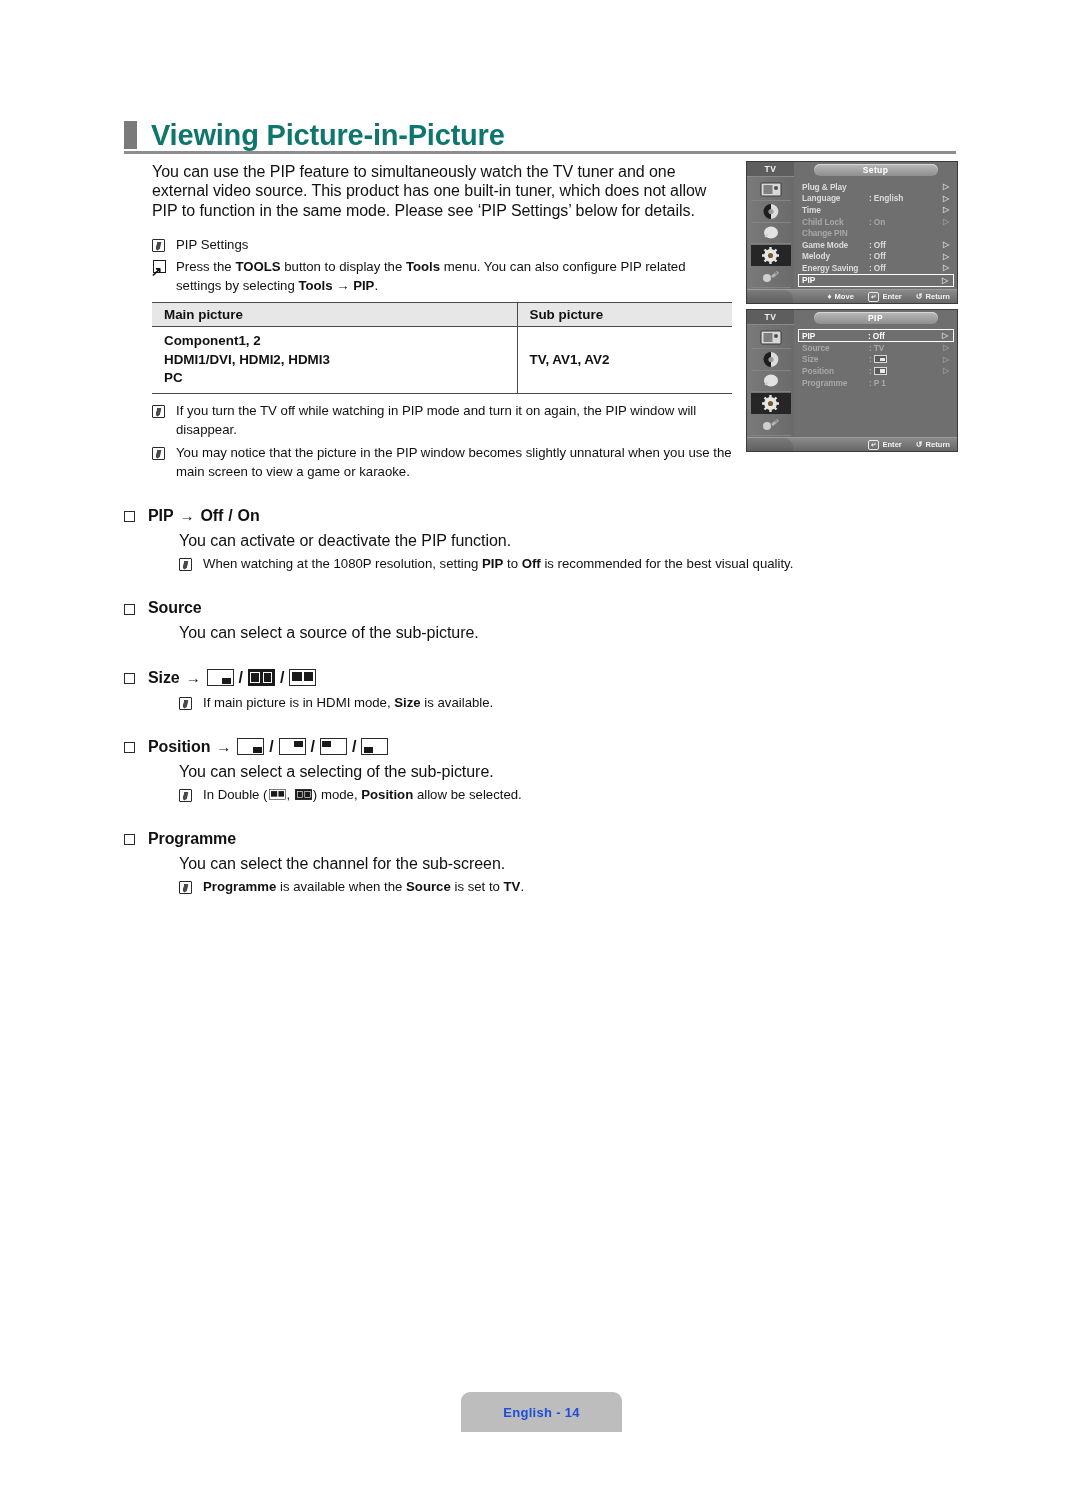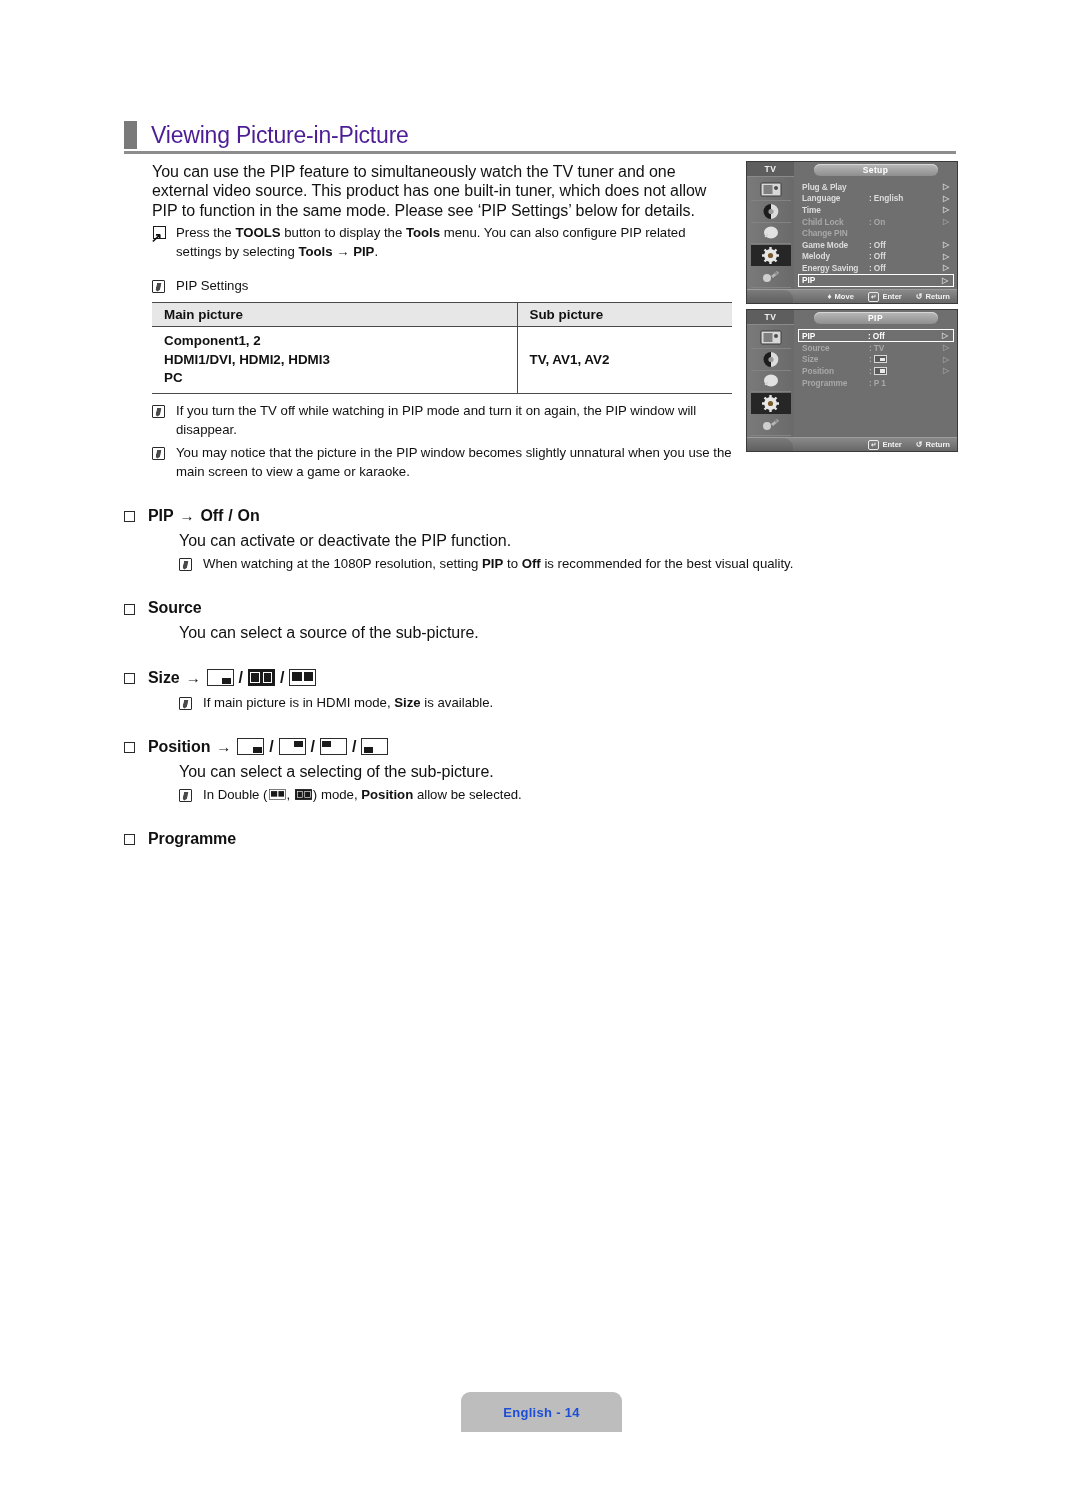--- a/index.html
+++ b/index.html
@@ -18,21 +18,21 @@
 
   
   .title-row {
     position:absolute; left:124px; top:118px; width:832px; height:34px;
     display:flex; align-items:center;
   }
   .title-bullet {
     width:13px; height:28px; background:#7a7a7a; margin-right:14px; flex:0 0 auto;
   }
   .title-text {
-    font-size:23px; font-weight:normal; letter-spacing:-0.2px; color:#4c1d95;
+    font-size:29px; font-weight:bold; letter-spacing:-0.2px; color:#0f766e;
     white-space:nowrap;
   }
   .title-rule {
     position:absolute; left:124px; top:151px; width:832px; height:3px; background:#8d8d8d;
   }
 
   
   .col { position:absolute; left:152px; top:162px; width:580px; }
   p.body {
     margin:0; font-size:16px; line-height:19.4px; color:#111;
@@ -219,28 +219,28 @@
   <div class="title-row">
     <div class="title-bullet"></div>
     <div class="title-text">Viewing Picture-in-Picture</div>
   </div>
   <div class="title-rule"></div>
 
   <div class="col">
 
     <p class="body">You can use the PIP feature to simultaneously watch the TV tuner and one external video source. This product has one built-in tuner, which does not allow PIP to function in the same mode. Please see ‘PIP Settings’ below for details.</p>
 
+    <div class="note pip-settings">
+      <span class="ico-note"></span>
+      <span class="txt">PIP Settings</span>
+    </div>
+
     <div class="note">
       <span class="ico-tools"></span>
       <span class="txt"><span>Press the </span><span class="b">TOOLS</span><span> button to display the </span><span class="b">Tools</span><span> menu. You can also configure PIP related settings by selecting </span><span class="b">Tools</span><span> → </span><span class="b">PIP</span><span>.</span></span>
-    </div>
-
-    <div class="note pip-settings">
-      <span class="ico-note"></span>
-      <span class="txt">PIP Settings</span>
     </div>
 
     <table class="pip-table">
       <thead>
         <tr>
           <th style="width:365px">Main picture</th>
           <th class="col-divider">Sub picture</th>
         </tr>
       </thead>
       <tbody>
@@ -353,20 +353,27 @@
           <span class="txt"><span>In Double (</span><span class="g g-dblB g-sm"><i></i><u></u></span><span>, </span><span class="g g-dblA g-sm"><i></i><u></u></span><span>) mode, </span><span class="b">Position</span><span> allow be selected.</span></span>
         </div>
       </div>
     </div>
 
     <div class="section">
       <div class="sec-head">
         <span class="sq-bullet"></span>
         <span class="sec-title">Programme</span>
       </div>
+      <div class="sec-body">
+        <p class="body">You can select the channel for the sub-screen.</p>
+        <div class="note" style="margin-top:4px">
+          <span class="ico-note"></span>
+          <span class="txt"><span class="b">Programme</span><span> is available when the </span><span class="b">Source</span><span> is set to </span><span class="b">TV</span><span>.</span></span>
+        </div>
+      </div>
     </div>
 
   </div>
 
   <div class="osd one">
     <div class="osd-top">
       <div class="osd-tv">TV</div>
       <div class="osd-titlebar">
         <div class="osd-pill">Setup</div>
       </div>

